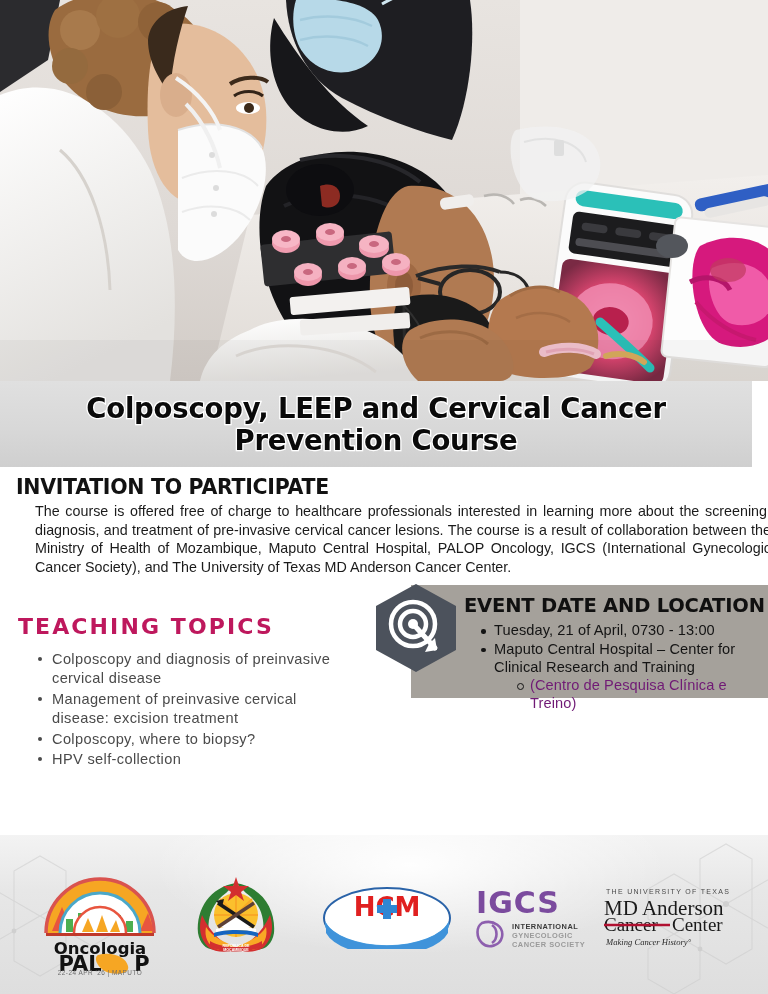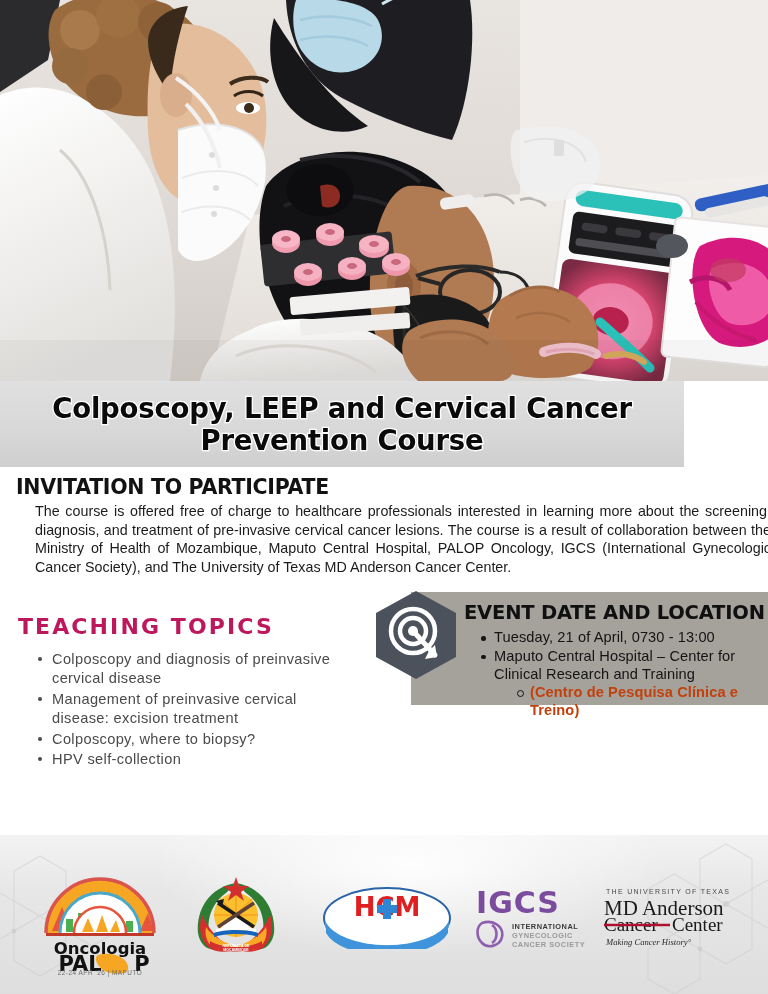--- a/index.html
+++ b/index.html
@@ -28,21 +28,21 @@
     height: 381px;
     overflow: hidden;
     background: #cfc9c4;
   }
   .photo-svg { display: block; width: 768px; height: 381px; }
 
   
   .title-banner {
     position: absolute;
     top: 381px; left: 0;
-    width: 684px;
+    width: 752px;
     height: 86px;
     background: linear-gradient(180deg, #e0e0e0 0%, #d8d8d8 55%, #cfcfcf 100%);
     display: flex;
     align-items: center;
     justify-content: center;
     padding: 0 26px;
   }
   .title-text {
     font-size: 27.5px;
     font-weight: 700;
@@ -116,21 +116,21 @@
     position: absolute;
     left: 0; top: 7px;
     width: 4px; height: 4px;
     border-radius: 50%;
     background: #4a4a4a;
   }
 
   
   .event-wrap {
     position: absolute;
-    top: 125px; left: 373px;
+    top: 118px; left: 373px;
     width: 395px;
     height: 115px;
   }
   .event-box {
     position: absolute;
     top: 0; left: 38px;
     width: 357px;
     height: 113px;
     background: #a5a19b;
   }
@@ -177,22 +177,21 @@
   .event-sub {
     list-style: none;
     margin-top: 1px;
     padding-left: 22px;
   }
   .event-sub li {
     position: relative;
     padding-left: 14px;
     font-size: 14.6px;
     line-height: 1.22;
-    color: #c2410c;
-    font-weight: bold;
+    color: #701a75;
   }
   .event-sub li::before {
     content: "";
     position: absolute;
     left: 1px; top: 6px;
     width: 5px; height: 5px;
     border-radius: 50%;
     border: 1.4px solid #141414;
     background: transparent;
   }

